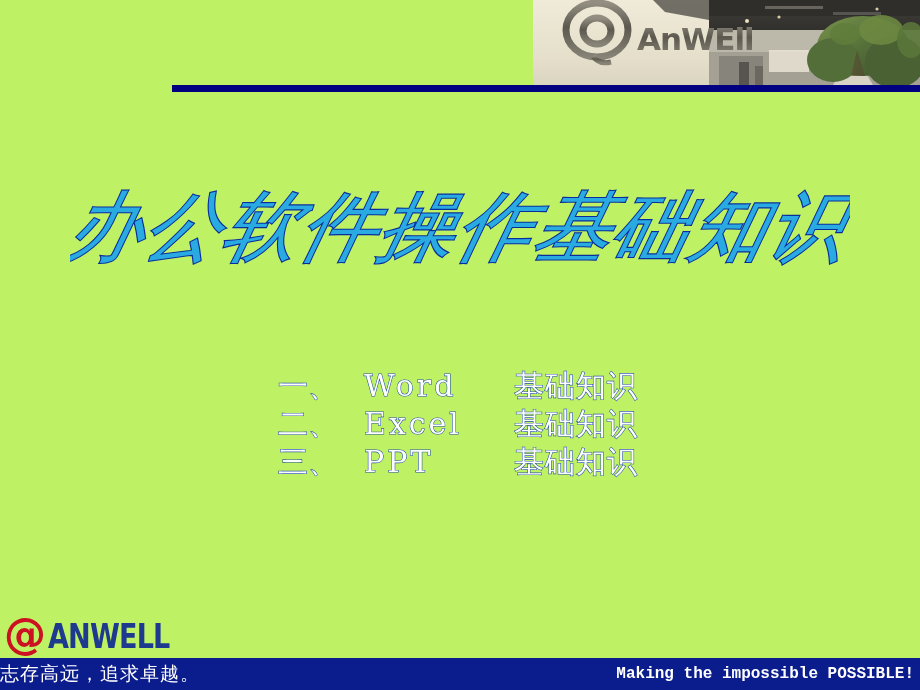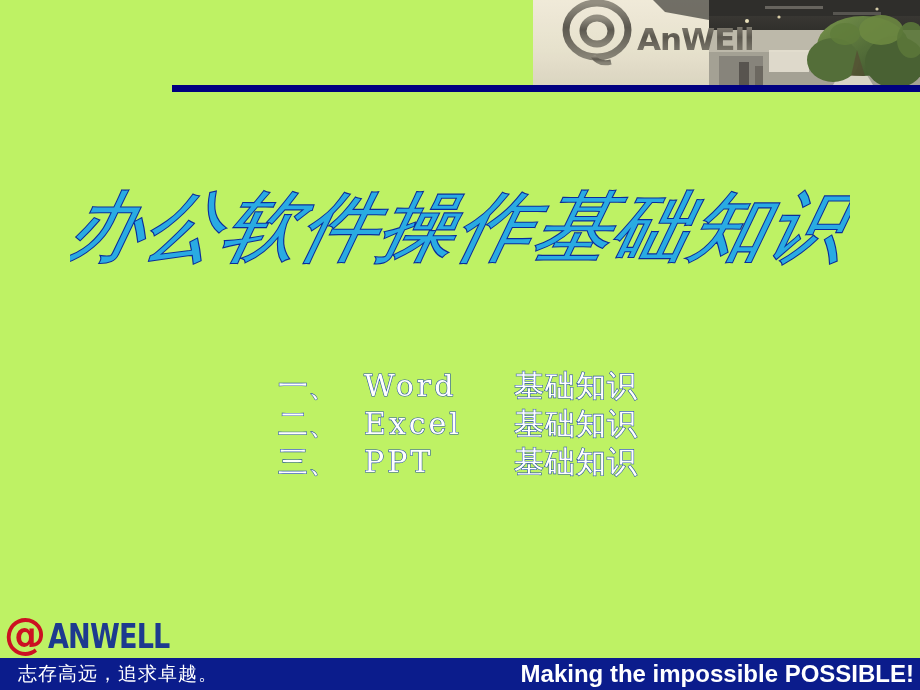--- a/index.html
+++ b/index.html
@@ -123,32 +123,32 @@
     position: absolute;
     left: 0;
     top: 658px;
     width: 920px;
     height: 32px;
     background: #0B1C8C;
     display: flex;
     align-items: center;
     justify-content: space-between;
     box-sizing: border-box;
-    padding: 0 6px 0 18px;
+    padding: 0 6px 0 0;
   }
   .footer-cn {
     color: #ffffff;
     font-family: "DejaVu Sans", "Liberation Sans", sans-serif;
     font-size: 19px;
     letter-spacing: 1px;
   }
   .footer-en {
     color: #ffffff;
-    font-family: Liberation Sans, sans-serif;
-    font-size: 24px;
+    font-family: Liberation Mono, monospace;
+    font-size: 16px;
     font-weight: bold;
   }
 </style>
 </head>
 <body>
 
 <div id="slide">
 
   <div class="photo-banner">
     <svg width="387" height="85" viewBox="0 0 387 85" xmlns="http://www.w3.org/2000/svg" aria-hidden="true">

